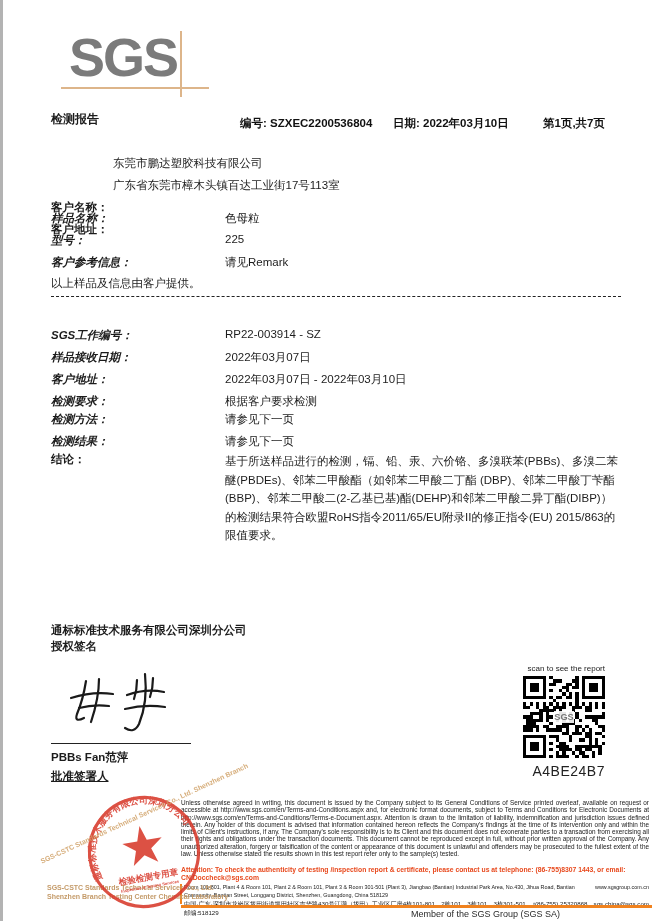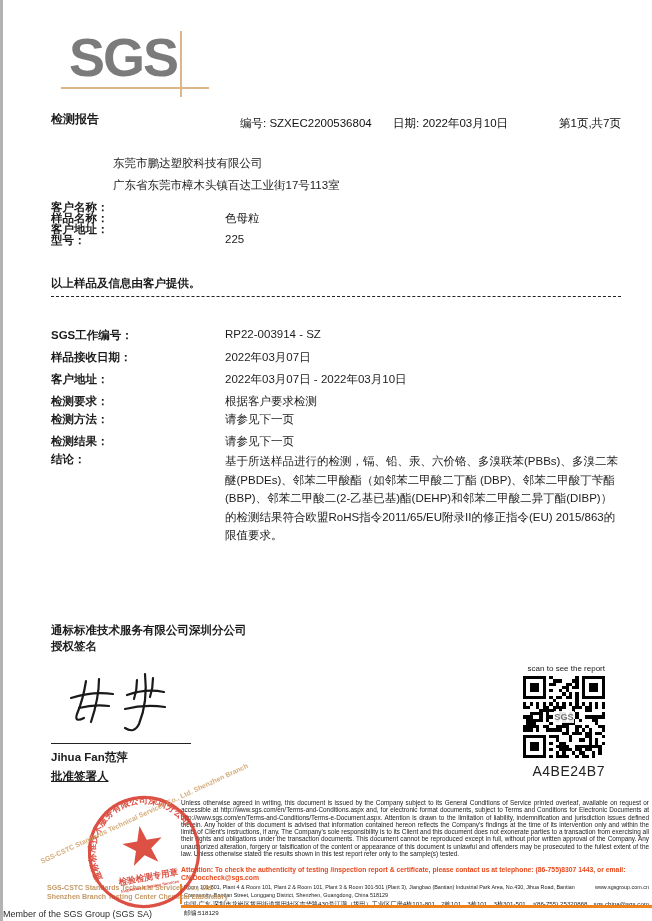--- a/index.html
+++ b/index.html
@@ -13,32 +13,32 @@
   .abs { position:absolute; }
 
   
   .logo-text { left:66px; top:26px; font-size:54px; font-weight:800;
     color:#7b7b7b; letter-spacing:-2px; font-family:"Liberation Sans",sans-serif; }
   .logo-hline { left:58px; top:87px; width:148px; height:2px; background:#ddb58a; }
   .logo-vline { left:177px; top:31px; width:2px; height:66px; background:#ddb58a; }
 
   
   .doc-title { left:48px; top:111px; font-size:12px; font-weight:700; }
-  .hdr { font-size:11.5px; font-weight:400; color:#111; }
+  .hdr { font-size:11.5px; font-weight:700; color:#111; }
   .hdr-no   { left:237px; top:116px; }
   .hdr-date { left:390px; top:116px; }
-  .hdr-page { left:540px; top:116px;margin-left:16px; }
+  .hdr-page { left:540px; top:116px; }
 
   
   .row { position:absolute; left:48px; display:flex; font-size:11.5px; }
   .row .lbl { font-weight:600; }
   .narrow .lbl { width:62px;margin-top:44px; }
-  .wide   .lbl { width:174px; }
+  .wide   .lbl { width:174px;font-style:italic; }
   .row .val { font-weight:500;text-align:right; }
-  .note { left:48px; font-size:11.5px; font-weight:700; }
+  .note { left:48px; font-size:11.5px; font-weight:400; }
 
   .dash { left:48px; top:296px; width:570px; border-top:1.5px dashed #222; }
 
   .conclusion-row { position:absolute; left:48px; top:452px; display:flex; font-size:11.5px; }
   .conclusion-row .lbl { width:174px; font-weight:600; flex:0 0 174px; }
   .conclusion-row .val { width:398px; line-height:18.5px; font-weight:500; }
 
   
   .sig-company { left:48px; top:623px; font-size:11.5px; font-weight:600; }
   .sig-auth    { left:48px; top:639px; font-size:11.5px; font-weight:600; }
@@ -57,21 +57,21 @@
   .disclaimer { left:178px; top:799px; width:468px; font-size:6.4px; line-height:7.3px;
     text-align:justify; color:#1a1a1a; font-weight:500; }
   .attention { left:178px; top:866px; width:470px; font-size:6.8px; line-height:8px;
     font-weight:700; color:#e8491d; }
   .addr-block { left:181px; top:883px; width:465px; }
   .addr-line { display:flex; justify-content:space-between; gap:6px; color:#1a1a1a; }
   .addr-en { font-size:5.4px; line-height:8px; }
   .addr-cn { font-size:6.2px; line-height:9px; }
   .addr-bar { left:177px; top:884px; width:2px; height:20px; background:#f0821e; }
   .foot-orange { left:178px; top:905px; width:471px; height:2.5px; background:#f0821e; }
-  .member { left:0; top:909px; width:557px; text-align:left; font-size:9px; color:#2a2a2a; }
+  .member { left:0; top:909px; width:557px; text-align:right; font-size:9px; color:#2a2a2a; }
   .cstc { left:44px; top:883px; font-size:7px; line-height:9px; color:#c49a68; font-weight:600; }
 
   .stamp { left:82px; top:793px; width:118px; height:118px; transform:rotate(-10deg); }
   .stamp-diag { left:38px; top:858px; width:235px; color:#cf9f63; font-size:7px;
     font-weight:600; transform:rotate(-25deg); transform-origin:left center; opacity:.85; }
 </style>
 </head>
 <body>
 
 <div class="page">
@@ -94,20 +94,24 @@
     <span class="val">广东省东莞市樟木头镇百达工业街17号113室</span>
   </div>
 
   <div class="row wide" style="top:211px">
     <span class="lbl">样品名称：</span>
     <span class="val">色母粒</span>
   </div>
   <div class="row wide" style="top:233px">
     <span class="lbl">型号：</span>
     <span class="val">225</span>
+  </div>
+  <div class="row wide" style="top:255px">
+    <span class="lbl">客户参考信息：</span>
+    <span class="val">请见Remark</span>
   </div>
   <div class="abs note" style="top:276px">以上样品及信息由客户提供。</div>
 
   <div class="abs dash"></div>
 
   <div class="row wide" style="top:328px">
     <span class="lbl">SGS工作编号：</span>
     <span class="val">RP22-003914 - SZ</span>
   </div>
   <div class="row wide" style="top:350px">
@@ -144,21 +148,21 @@
       <path d="M38 11 Q38 30 30 54"></path>
       <path d="M18 40 Q33 36 48 38"></path>
       <path d="M66 27 Q85 20 103 24"></path>
       <path d="M76 12 Q76 22 73 31"></path>
       <path d="M92 10 Q92 20 89 29"></path>
       <path d="M84 6 Q87 34 78 56 Q73 66 64 60"></path>
       <path d="M64 41 Q84 36 104 39"></path>
     </g>
   </svg>
   <div class="abs sig-line"></div>
-  <div class="abs sig-name">Jihua Fan范萍</div>
+  <div class="abs sig-name">PBBs Fan范萍</div>
   <div class="abs sig-role">批准签署人</div>
 
   <div class="abs qr-wrap">
     <div class="qr-caption">scan to see the report</div>
     <svg id="qr" class="qr-box" viewBox="0 0 80 80" shape-rendering="crispEdges">
         <g fill="#000">
           <rect x="25.60" y="0.00" width="3.20" height="3.20"></rect>
           <rect x="51.20" y="0.00" width="3.20" height="3.20"></rect>
           <rect x="28.80" y="3.20" width="3.20" height="3.20"></rect>
           <rect x="32.00" y="3.20" width="3.20" height="3.20"></rect>

